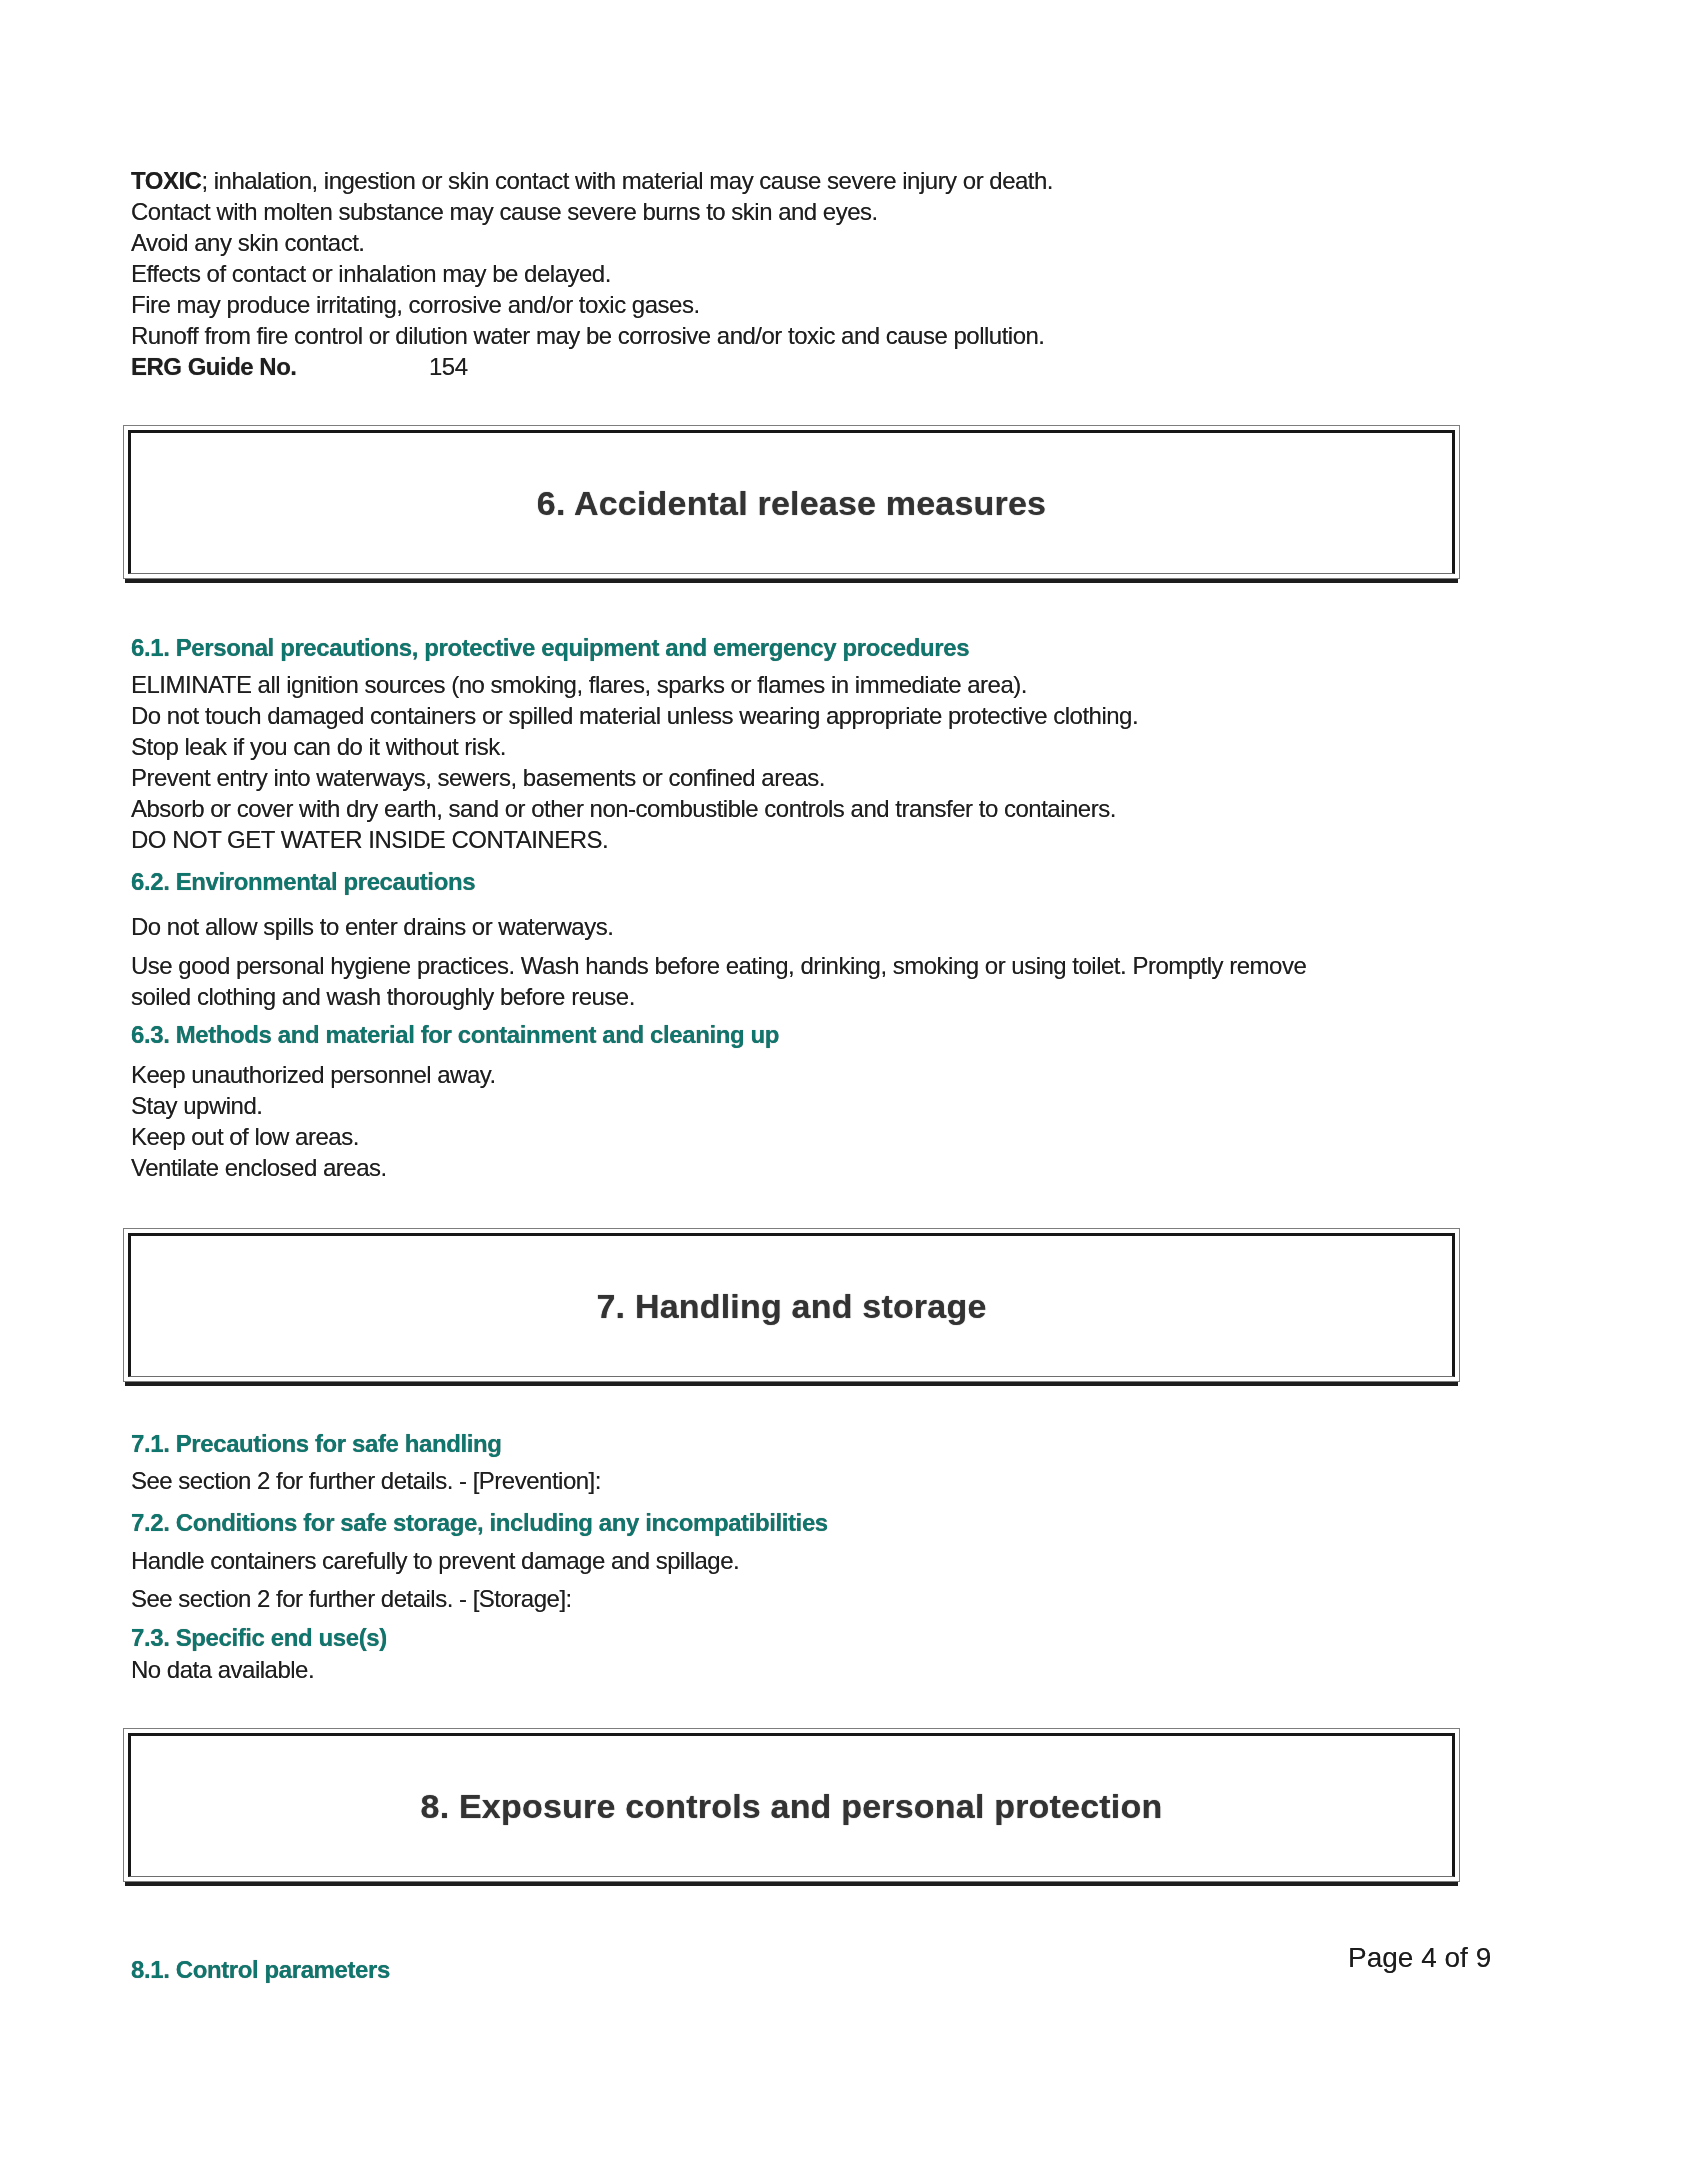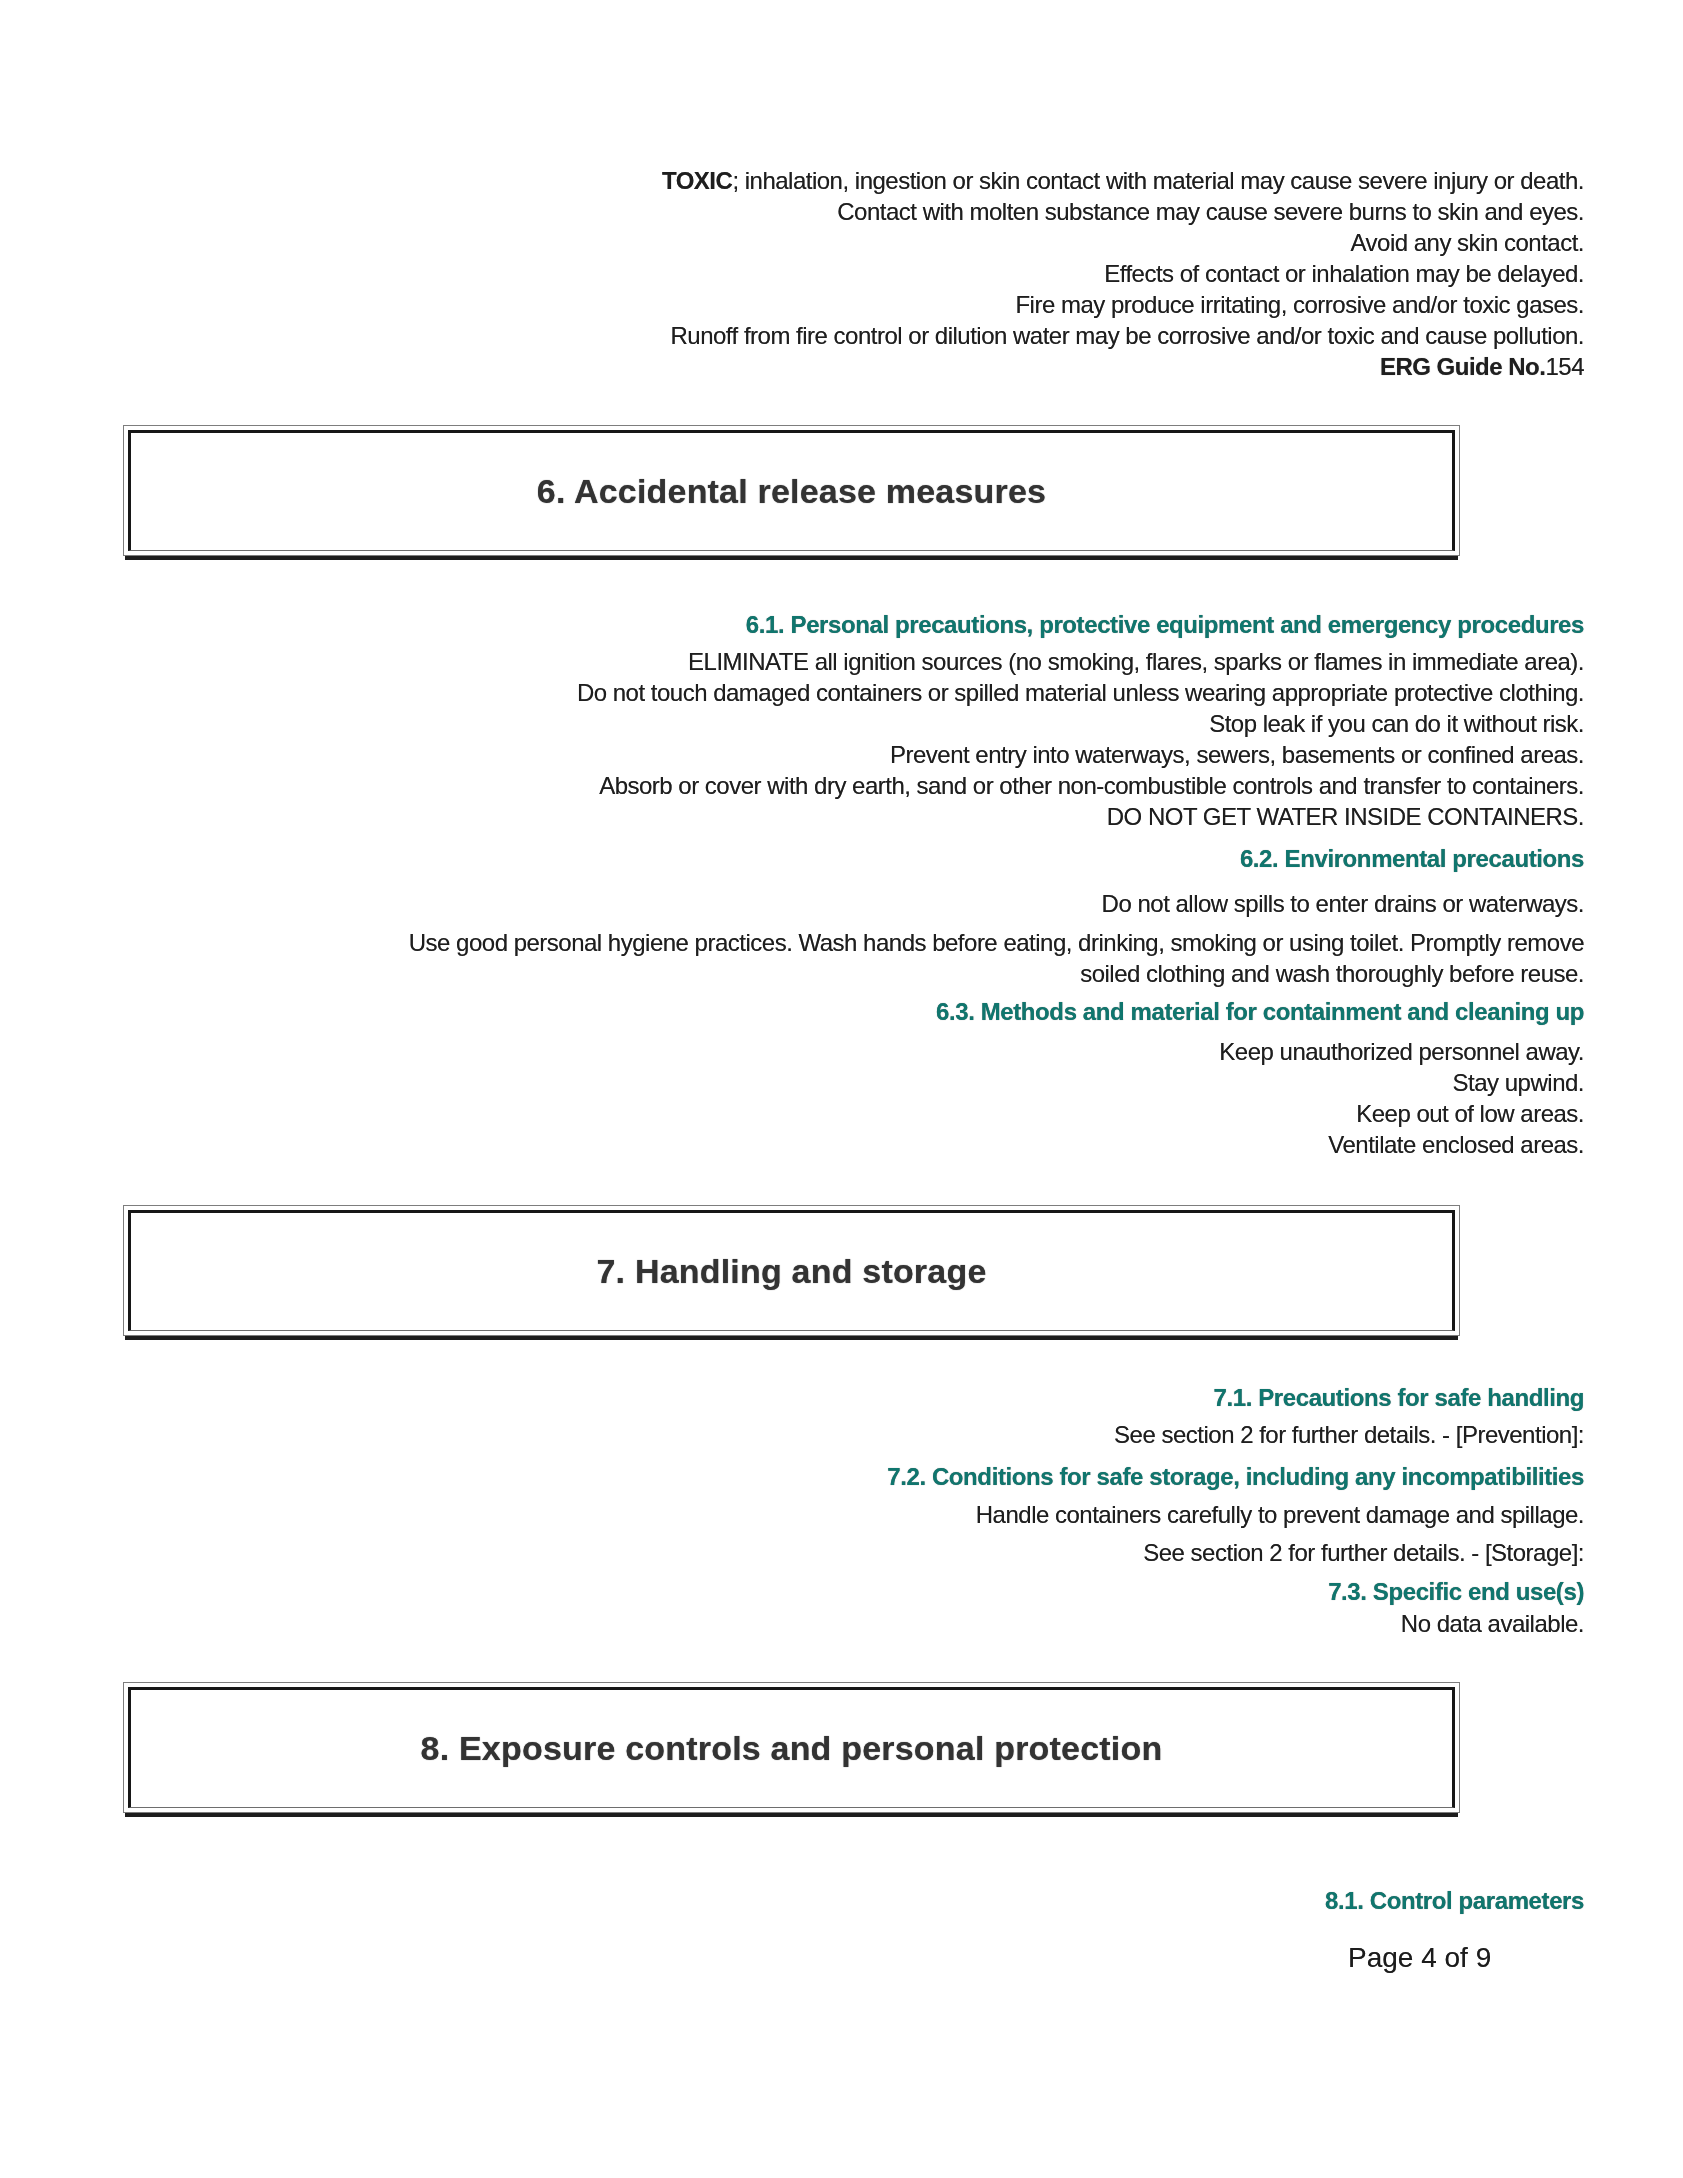--- a/index.html
+++ b/index.html
@@ -3,21 +3,21 @@
 <meta charset="utf-8">
 <style>
   * { margin:0; padding:0; box-sizing:border-box; }
   html,body { background:#ffffff; }
   body {
     width:1683px; height:2178px; position:relative; overflow:hidden;
     font-family:"Liberation Sans", sans-serif;
     color:#1f1f1f;
   }
   .page { position:absolute; inset:0; background:#fff; }
-  .content { padding:165px 99px 0 131px;text-align:right; }
+  .content { padding:165px 99px 0 131px; }
 
   .bodyline {
     font-size:24px; line-height:31px; letter-spacing:-0.5px;
     white-space:nowrap; color:#1e1e1e;
     text-shadow:0 0 0.6px rgba(45,45,45,0.65);
   }
   .b { font-weight:bold; }
   .heading {
     font-size:24px; line-height:31px; font-weight:bold; letter-spacing:-0.4px;
     white-space:nowrap; color:#0f766e;
@@ -30,21 +30,21 @@
 
   
   .secbox {
     margin-left:-8px; width:1337px;
     border:1px solid #7d7d7d;
     padding:4px;
     background:#fff;
     box-shadow:0 6px 0 -2px #1d1d1d;
   }
   .secbox-inner {
-    height:121px;
+    height:144px;
     border:3px solid #171717;
     border-bottom:1px solid #6e6e6e;
     display:flex; align-items:center; justify-content:center;
   }
   .sectitle {
     font-size:34px; font-weight:bold; color:#333;
     letter-spacing:0.2px;
     text-shadow:0 0 1px rgba(60,60,60,0.8);
   }
 

